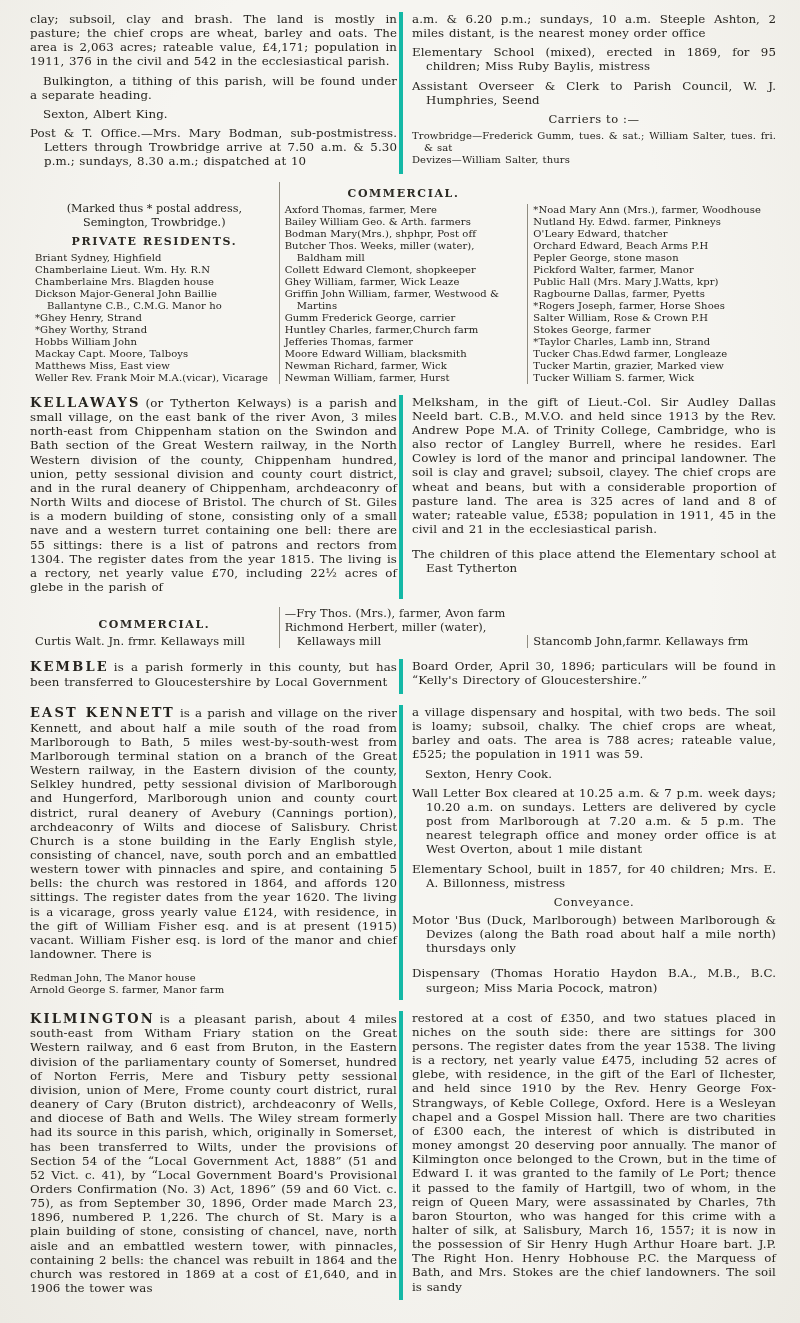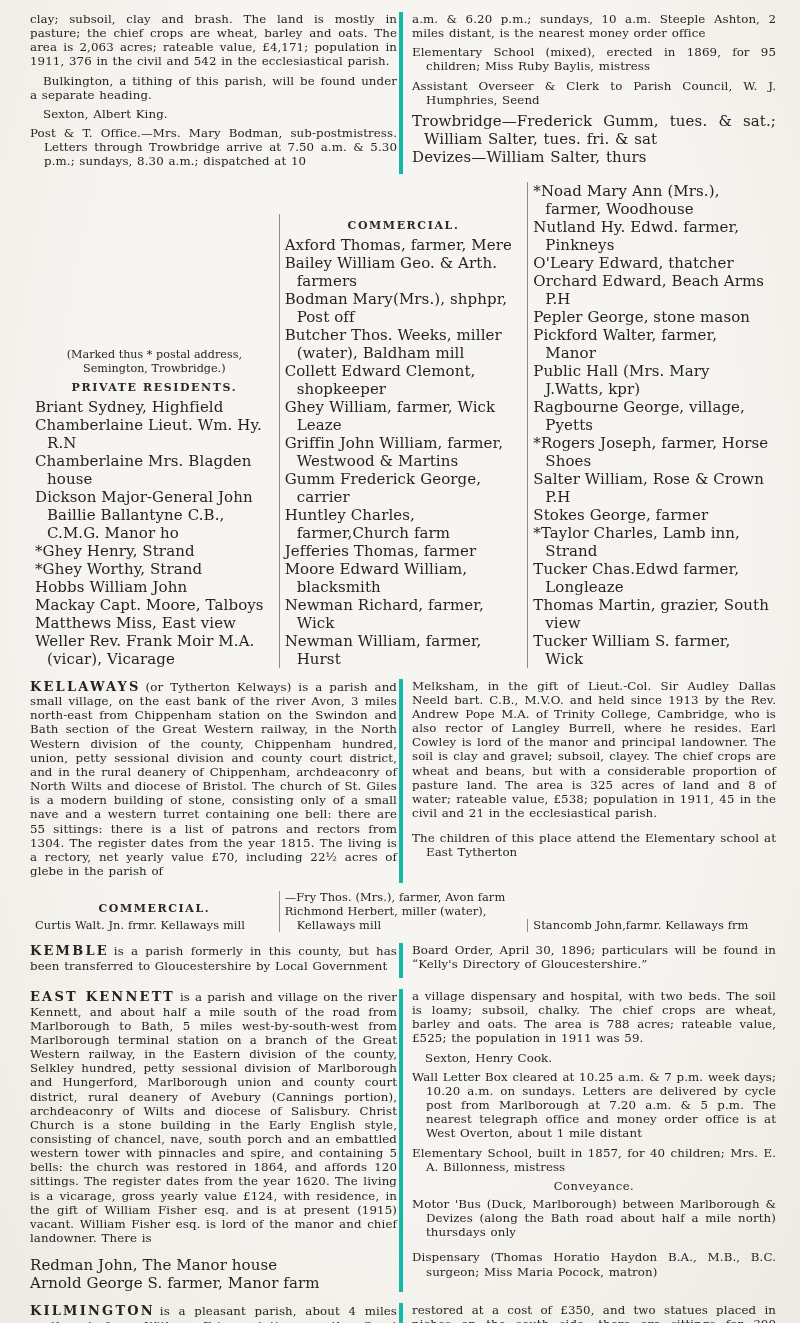--- a/index.html
+++ b/index.html
@@ -25,21 +25,21 @@
   .lead{font-weight:bold;font-size:13px;letter-spacing:2.2px;margin-right:5px;}
   .smallhead{font-size:11px;font-weight:bold;letter-spacing:1.6px;text-align:center;margin:5px 0 4px 0;color:#2c2a24;}
   .subhead{font-size:11.5px;text-align:center;margin:3px 0 4px 0;letter-spacing:0.6px;}
   
   .cols2{display:flex;align-items:stretch;}
   .c2l{width:50%;padding-right:2px;border-right:4px solid #14b8a6;box-sizing:border-box;}
   .c2r{width:50%;padding-left:9px;box-sizing:border-box;}
   .cols3{display:flex;align-items:flex-end;margin-top:8px;}
   .c3{width:33.33%;box-sizing:border-box;padding:0 5px;}
   .c3 + .c3{border-left:1px solid #8f8b80;}
-  .entry{font-size:15px;line-height:1.2;padding-left:12px;text-indent:-12px;letter-spacing:0.1px;}
+  .entry{font-size:10px;line-height:1.2;padding-left:12px;text-indent:-12px;letter-spacing:0.1px;}
   .note{font-size:11.2px;line-height:1.25;text-align:center;margin:2px 8px 4px 8px;}
   .sect{margin-top:11px;}
   .commblock .entry{font-size:11.4px;}
   .gap{height:6px;}
 </style>
 </head>
 <body>
 
 <div class="page">
 
@@ -48,20 +48,21 @@
     <div class="c2l">
       <p class="just">clay; subsoil, clay and brash. The land is mostly in pasture; the chief crops are wheat, barley and oats. The area is 2,063 acres; rateable value, £4,171; population in 1911, 376 in the civil and 542 in the ecclesiastical parish.</p>
       <p class="just ind">Bulkington, a tithing of this parish, will be found under a separate heading.</p>
       <p class="just ind">Sexton, Albert King.</p>
       <p class="just hang">Post &amp; T. Office.—Mrs. Mary Bodman, sub-postmistress. Letters through Trowbridge arrive at 7.50 a.m. &amp; 5.30 p.m.; sundays, 8.30 a.m.; dispatched at 10</p>
     </div>
     <div class="c2r">
       <p class="just">a.m. &amp; 6.20 p.m.; sundays, 10 a.m. Steeple Ashton, 2 miles distant, is the nearest money order office</p>
       <p class="just hang">Elementary School (mixed), erected in 1869, for 95 children; Miss Ruby Baylis, mistress</p>
       <p class="just hang">Assistant Overseer &amp; Clerk to Parish Council, W. J. Humphries, Seend</p>
+      <p class="subhead">Carriers to :—</p>
       <div>
           <div class="entry just">Trowbridge—Frederick Gumm, tues. &amp; sat.; William Salter, tues. fri. &amp; sat</div>
           <div class="entry just">Devizes—William Salter, thurs</div>
         </div>
     </div>
   </div>
 
   <div class="cols3">
     <div class="c3">
       <p class="note">(Marked thus * postal address, Semington, Trowbridge.)</p>
@@ -99,27 +100,27 @@
     </div>
     <div class="c3">
       <div>
           <div class="entry">*Noad Mary Ann (Mrs.), farmer, Woodhouse</div>
           <div class="entry">Nutland Hy. Edwd. farmer, Pinkneys</div>
           <div class="entry">O'Leary Edward, thatcher</div>
           <div class="entry">Orchard Edward, Beach Arms P.H</div>
           <div class="entry">Pepler George, stone mason</div>
           <div class="entry">Pickford Walter, farmer, Manor</div>
           <div class="entry">Public Hall (Mrs. Mary J.Watts, kpr)</div>
-          <div class="entry">Ragbourne George, village, Pyetts</div>
+          <div class="entry">Ragbourne Dallas, farmer, Pyetts</div>
           <div class="entry">*Rogers Joseph, farmer, Horse Shoes</div>
           <div class="entry">Salter William, Rose &amp; Crown P.H</div>
           <div class="entry">Stokes George, farmer</div>
           <div class="entry">*Taylor Charles, Lamb inn, Strand</div>
           <div class="entry">Tucker Chas.Edwd farmer, Longleaze</div>
-          <div class="entry">Thomas Martin, grazier, South view</div>
+          <div class="entry">Tucker Martin, grazier, Marked view</div>
           <div class="entry">Tucker William S. farmer, Wick</div>
         </div>
     </div>
   </div>
 
   <div class="sect">
     <div class="cols2">
       <div class="c2l">
         <p class="just"><span class="lead">KELLAWAYS</span><span>(or Tytherton Kelways) is a parish and small village, on the east bank of the river Avon, 3 miles north-east from Chippenham station on the Swindon and Bath section of the Great Western railway, in the North Western division of the county, Chippenham hundred, union, petty sessional division and county court district, and in the rural deanery of Chippenham, archdeaconry of North Wilts and diocese of Bristol. The church of St. Giles is a modern building of stone, consisting only of a small nave and a western turret containing one bell: there are 55 sittings: there is a list of patrons and rectors from 1304. The register dates from the year 1815. The living is a rectory, net yearly value £70, including 22½ acres of glebe in the parish of</span></p>
       </div>

